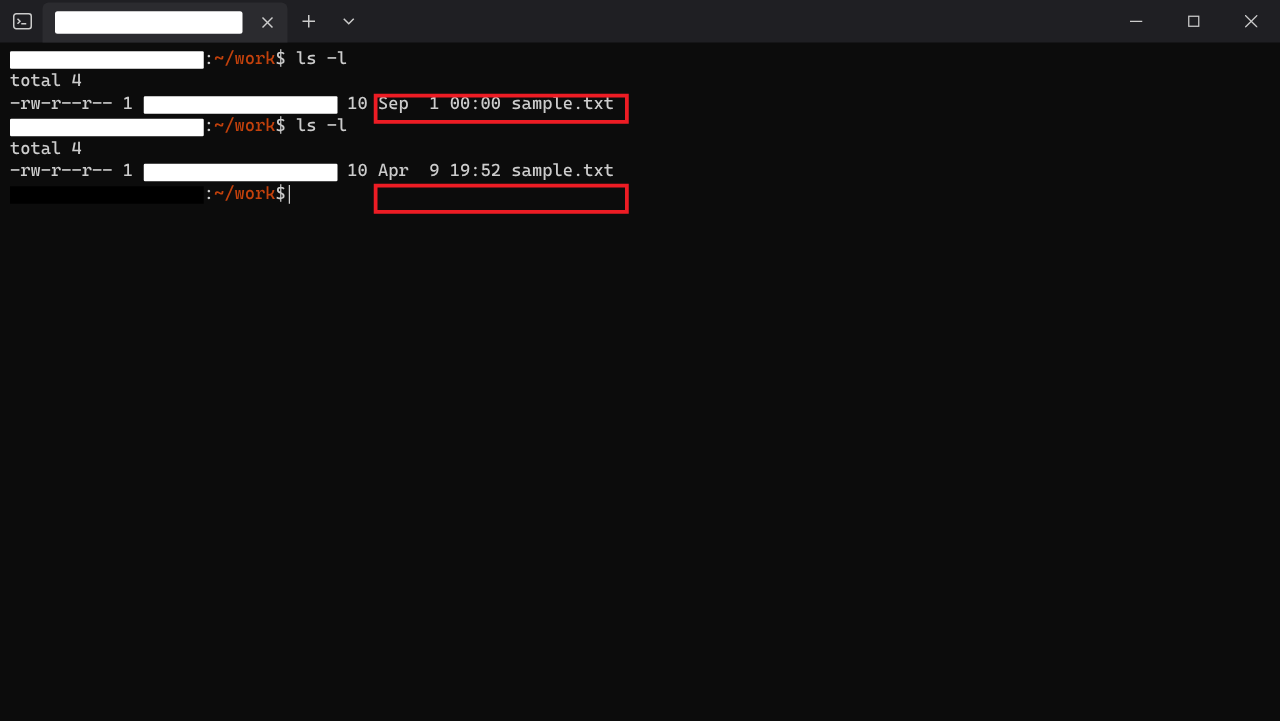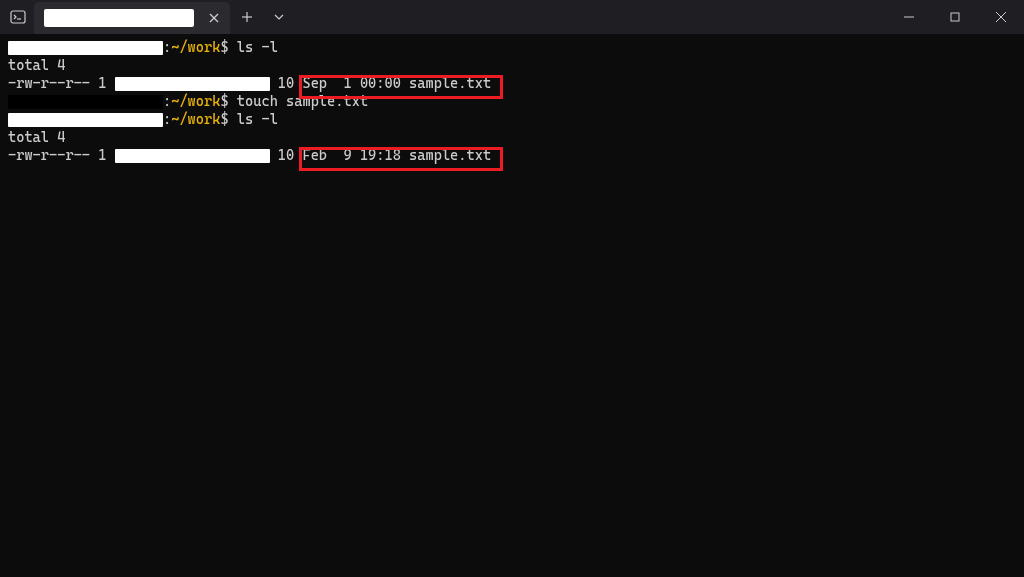--- a/index.html
+++ b/index.html
@@ -68,21 +68,21 @@
       vertical-align: text-bottom;
       border-radius: 1px;
     }
     .blackmask {
       display: inline-block;
       background: #000;
       height: 14px;
       vertical-align: text-bottom;
     }
     .green { color: #13a10e; }
-    .blue { color: #eab308; }
+    .blue { color: #c2410c; }
     .white { color: #cccccc; }
     .cursor {
       display: inline-block;
       width: 1px; height: 15px;
       background: #cccccc;
       vertical-align: text-bottom;
       margin-left: 2px;
     }
     .highlight-box {
       position: absolute;
@@ -142,20 +142,20 @@
           <line x1="10" y1="0" x2="0" y2="10" stroke="#ccc" stroke-width="1"></line>
         </svg>
     </div>
   </div>
 </div>
 
 <div class="terminal">
   <div class="line"><span class="green"><span class="mask" style="width:155px;"></span></span><span class="white">:</span><span class="blue">~/work</span><span class="white">$</span><span class="white"> </span><span class="white">ls -l</span></div>
   <div class="line"><span>total 4</span></div>
   <div class="line"><span>-rw-r--r-- 1 </span><span class="mask" style="width:155px;"></span><span> 10 </span><span>Sep  1 00:00 sample</span><span>.txt</span></div>
-  <div class="line"><span class="blackmask" style="width:155px;"></span><span class="white">:</span><span class="blue">~/work</span><span class="white">$</span><span class="white"> </span><span class="white">touch sample.txt</span></div>
   <div class="line"><span class="green"><span class="mask" style="width:155px;"></span></span><span class="white">:</span><span class="blue">~/work</span><span class="white">$</span><span class="white"> </span><span class="white">ls -l</span></div>
   <div class="line"><span>total 4</span></div>
-  <div class="line"><span>-rw-r--r-- 1 </span><span class="mask" style="width:155px;"></span><span> 10 </span><span>Feb  9 19:18 sample</span><span>.txt</span></div>
+  <div class="line"><span>-rw-r--r-- 1 </span><span class="mask" style="width:155px;"></span><span> 10 </span><span>Apr  9 19:52 sample</span><span>.txt</span></div>
+  <div class="line"><span class="blackmask" style="width:155px;"></span><span class="white">:</span><span class="blue">~/work</span><span class="white">$</span><span class="cursor"></span></div>
 
   <div class="highlight-box hb1"></div>
   <div class="highlight-box hb2"></div>
 </div>
 
 </body></html>

